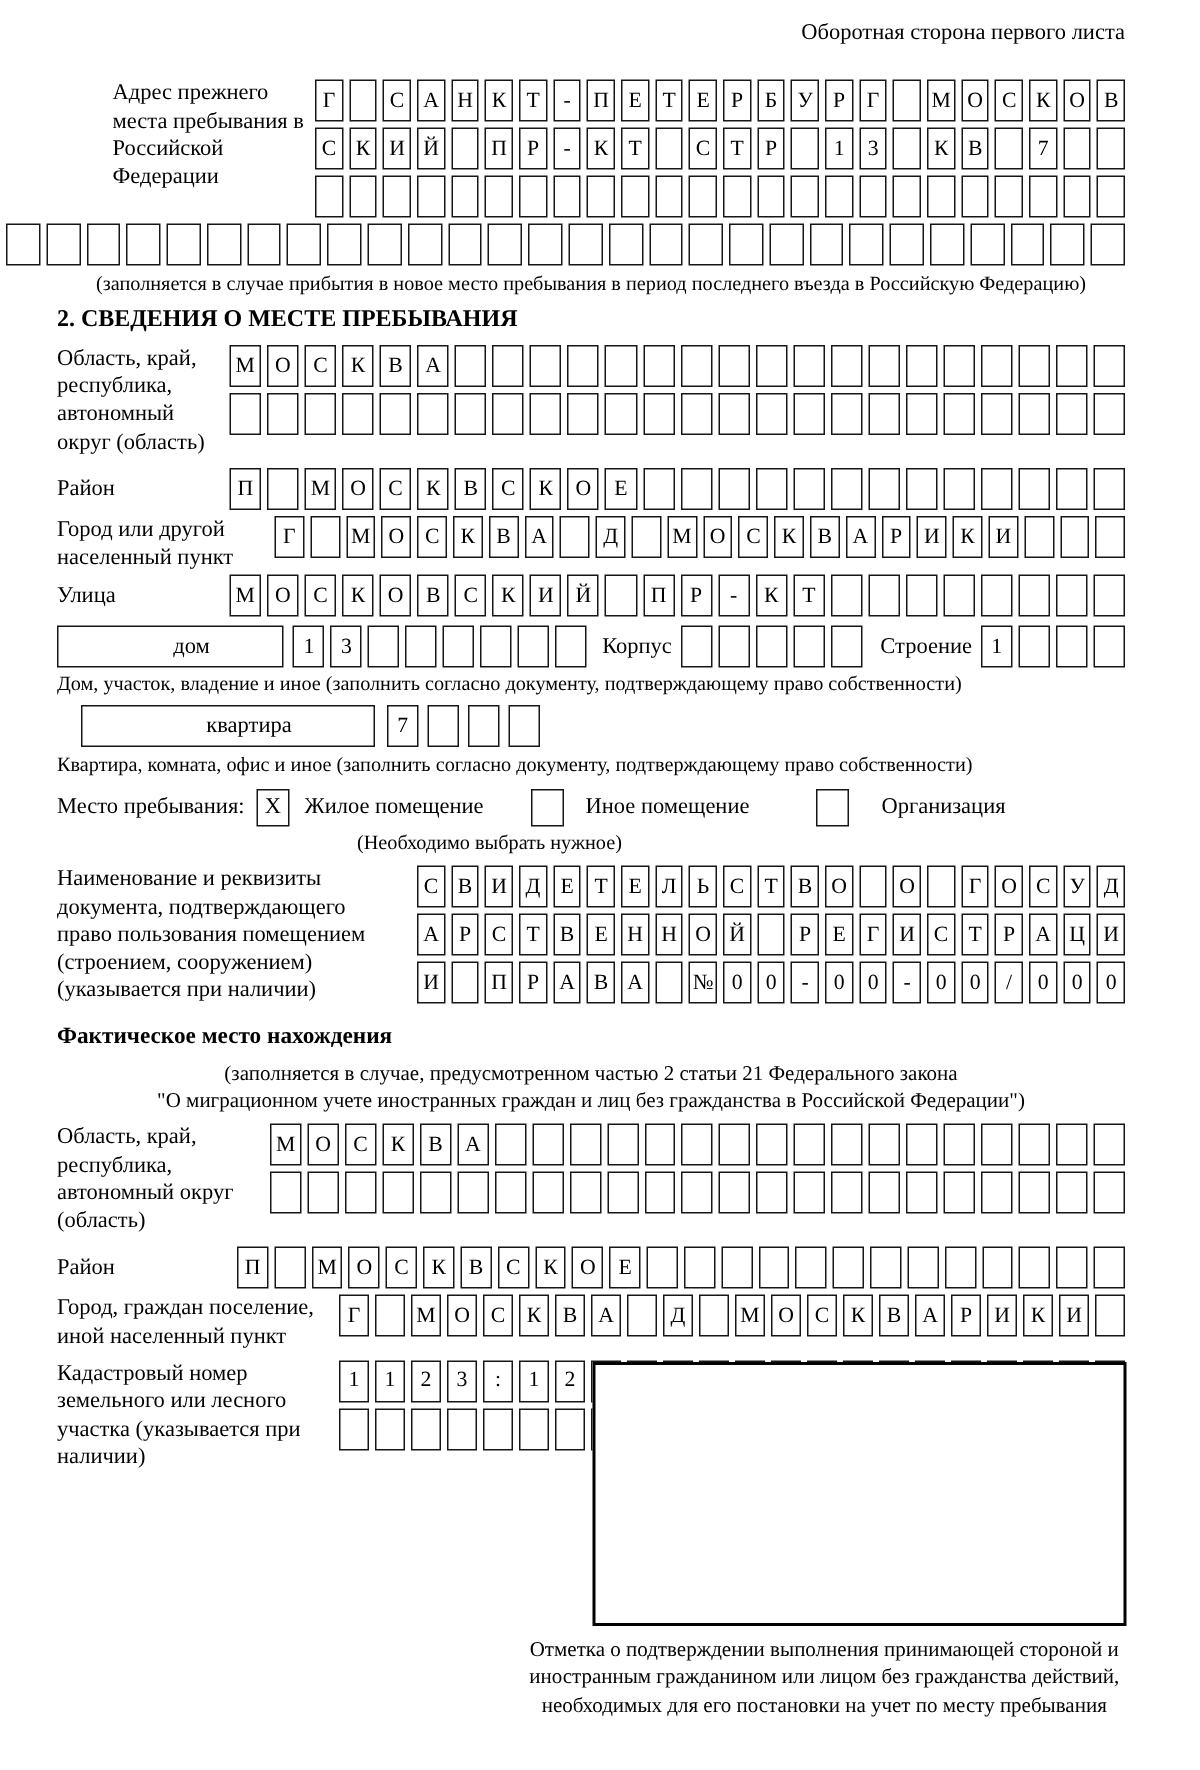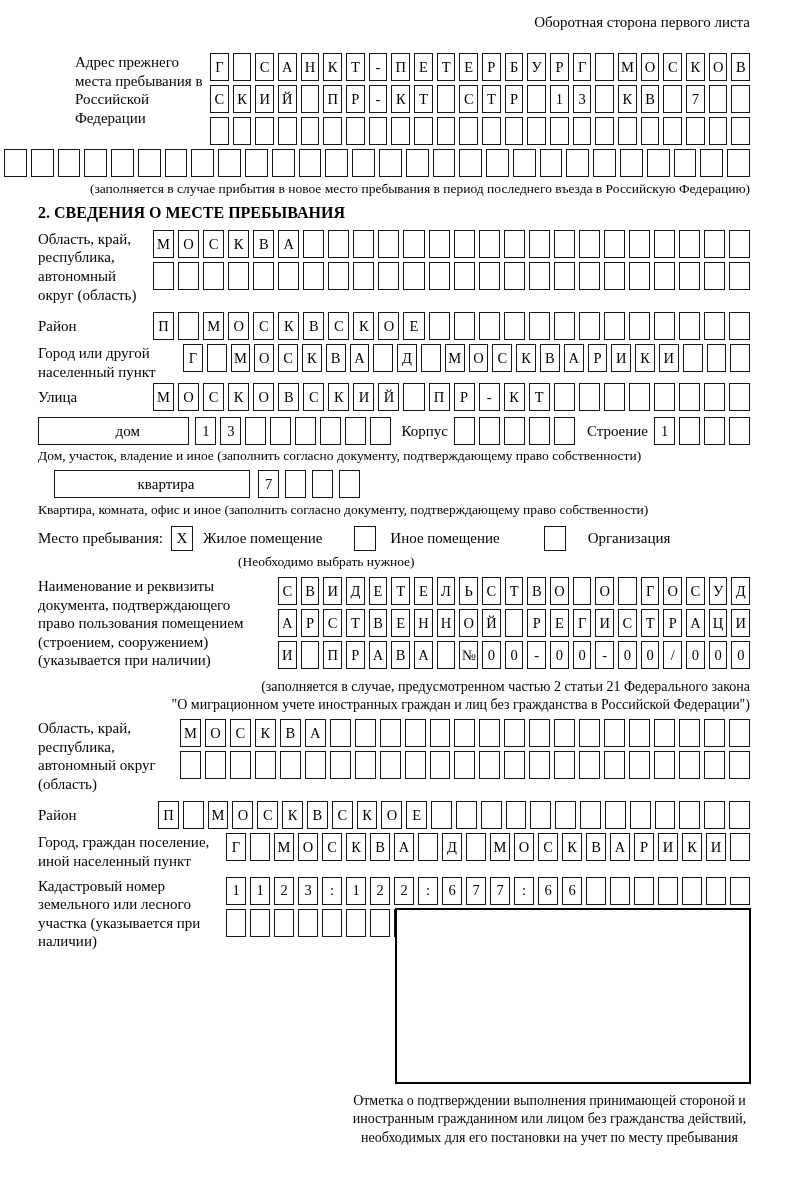--- a/index.html
+++ b/index.html
@@ -25,21 +25,21 @@
   }
   .cell.fixed { flex: 0 0 21px; }
   .cell.cb { flex: 0 0 22px; height: 25px; font-size: 15px; }
 
   .inline-box {
     border: 1.6px solid #161616; height: 28px; background: #fff;
     display: flex; align-items: center; justify-content: center; font-size: 15px; padding-left: 28px;
   }
 
   .caption { font-size: 13.5px; line-height: 1.25; }
-  .caption.centered { text-align: right; }
+  .caption.centered { text-align: center; }
 
   .sec-title { text-align: left; font-weight: bold; font-size: 16px; }
 
   .opts { display: flex; align-items: center; font-size: 15px; }
 
   .stamp-box {
     position: absolute; left: 395px; top: 908px;
     width: 356px; height: 176px; border: 2px solid #000; background: #fff;
   }
   .stamp-caption {
@@ -439,20 +439,21 @@
           <span class="cell">0</span>
           <span class="cell">0</span>
           <span class="cell">/</span>
           <span class="cell">0</span>
           <span class="cell">0</span>
           <span class="cell">0</span>
         </div>
     </div>
   </div>
 
+  <div class="sec-title" style="margin-top:12px;font-size:15.5px;">Фактическое место нахождения</div>
   <div class="caption centered" style="margin-top:8px;font-size:14px;">(заполняется в случае, предусмотренном частью 2 статьи 21 Федерального закона</div>
   <div class="caption centered" style="font-size:14px;">"О миграционном учете иностранных граждан и лиц без гражданства в Российской Федерации")</div>
 
   <div class="frow" style="margin-top:6px;">
     <div class="flabel" style="width:142px;">Область, край, республика, автономный округ (область)</div>
     <div class="rows-col">
       <div class="boxes">
           <span class="cell">М</span>
           <span class="cell">О</span>
           <span class="cell">С</span>

